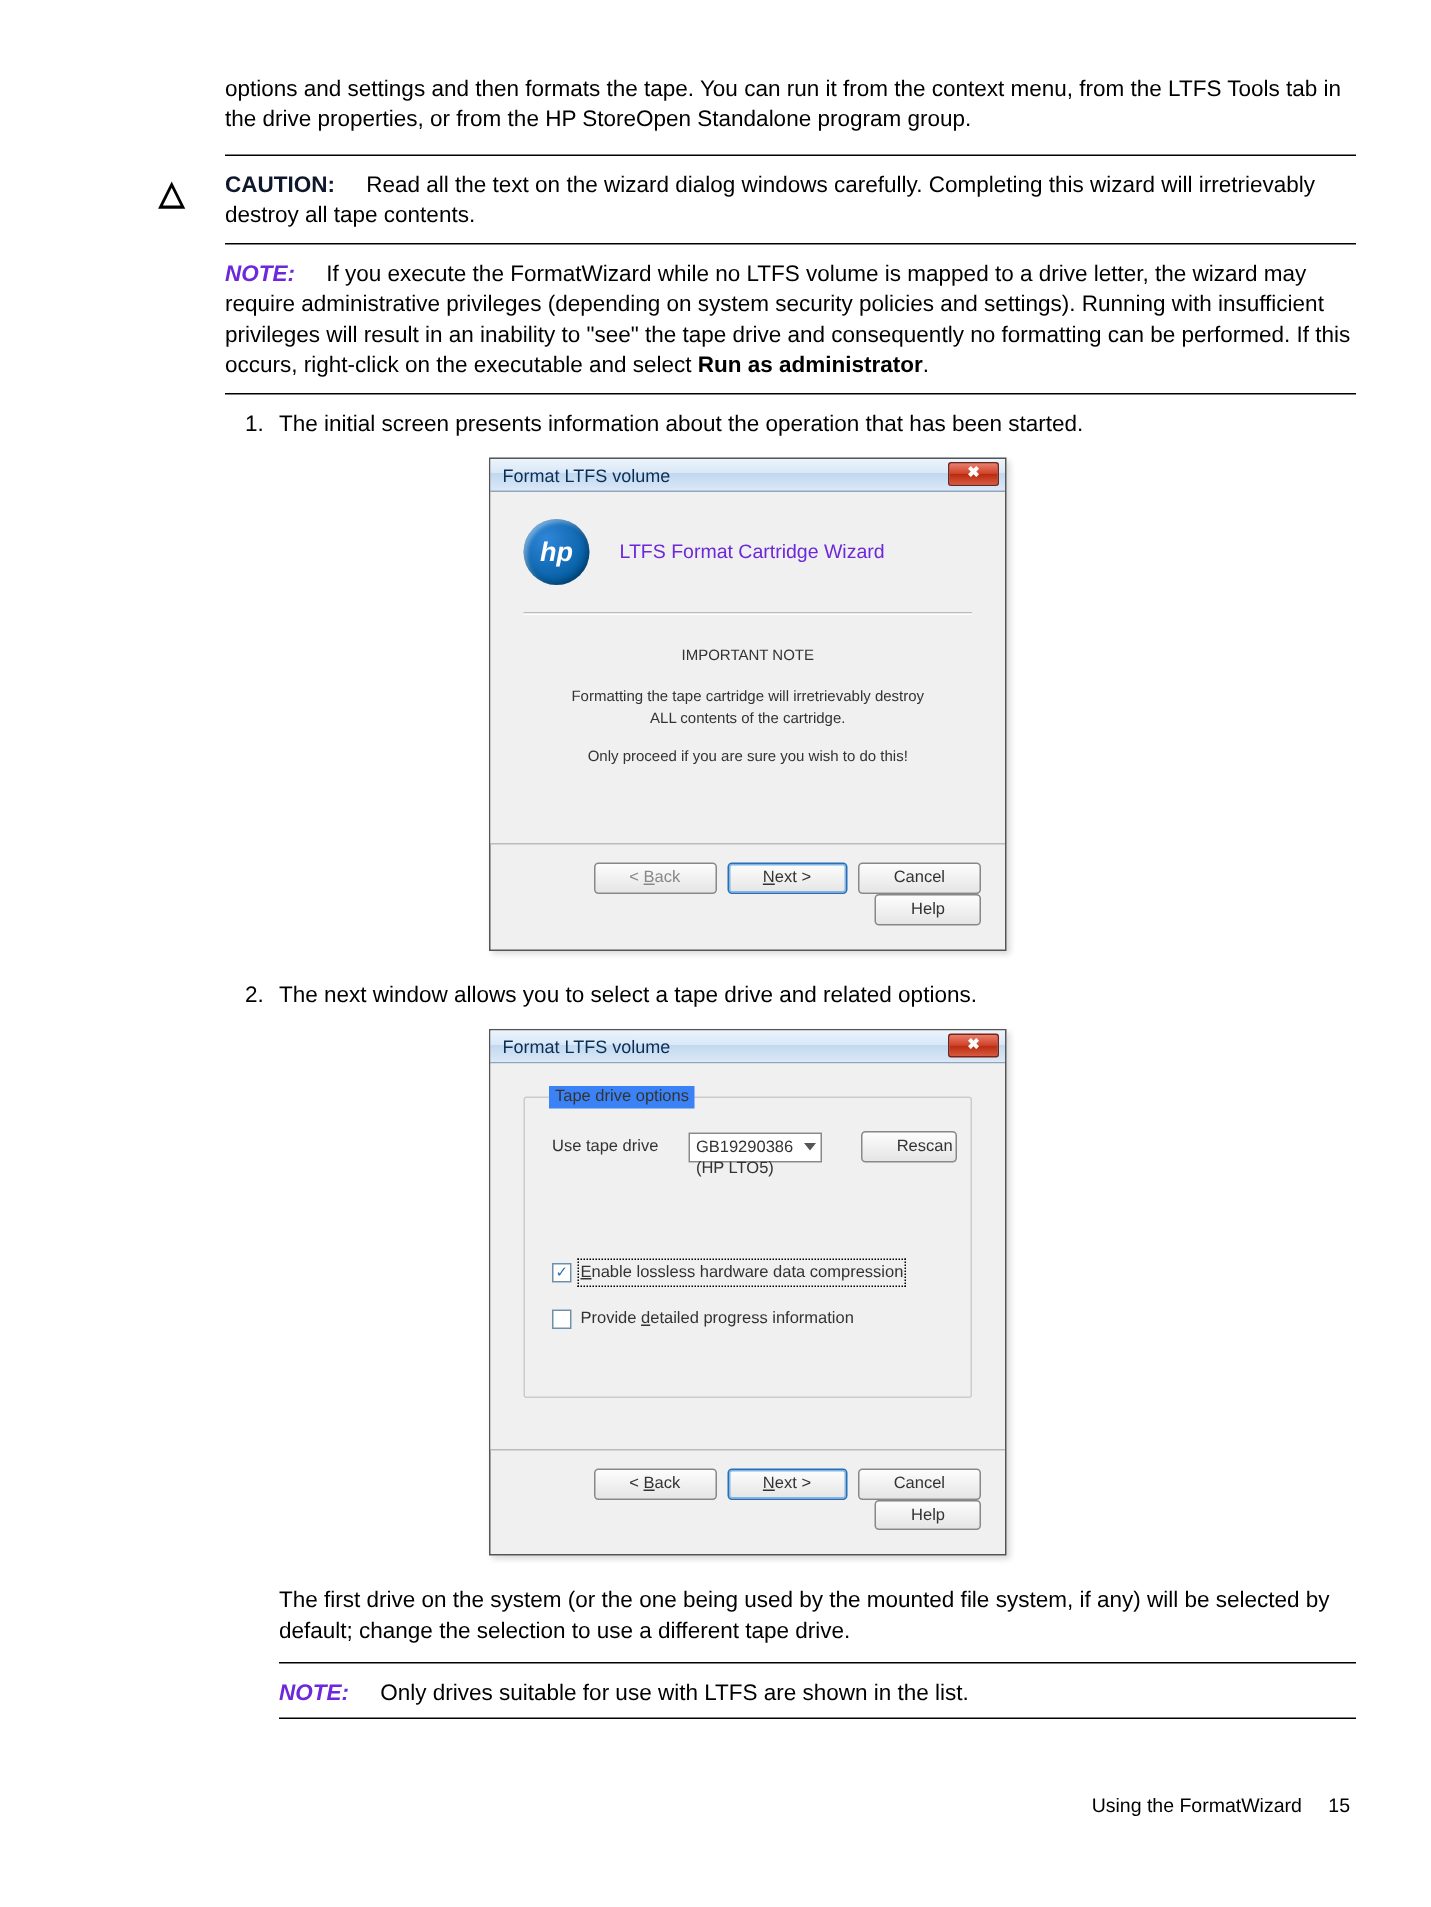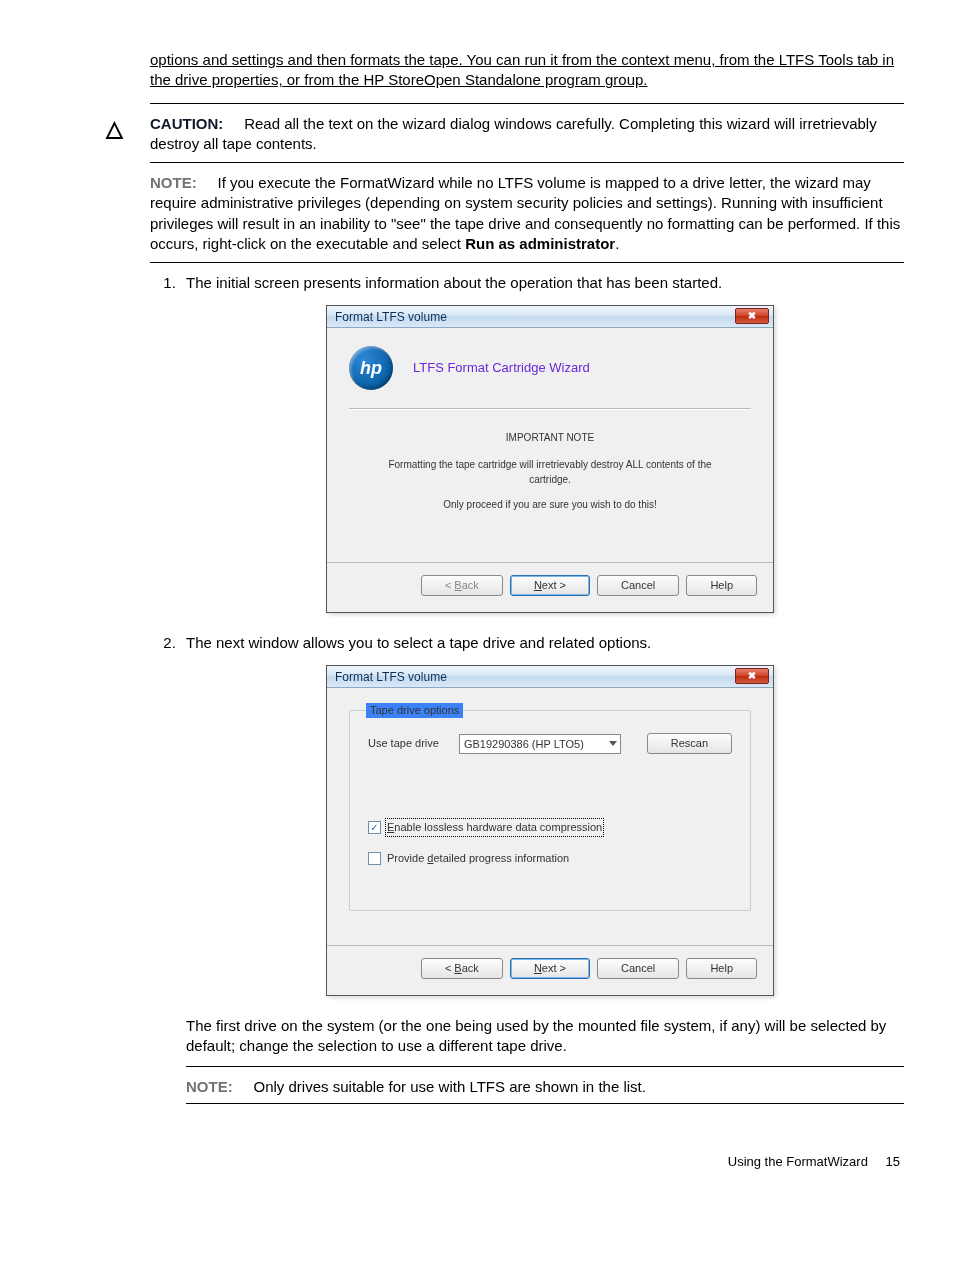--- a/index.html
+++ b/index.html
@@ -11,21 +11,20 @@
     width: 954px;
   }
   .page {
     padding: 50px 50px 40px 50px;
   }
   .body-text {
     font-size: 15px;
     line-height: 1.35;
     margin: 0 0 12px 0;
     padding-left: 100px;
-    text-decoration: underline;
   }
   .section-rule {
     border: 0;
     border-top: 1px solid #000;
     margin: 6px 0 10px 100px;
   }
   .callout {
     margin-left: 56px;
     font-size: 15px;
     line-height: 1.35;
@@ -39,36 +38,36 @@
     font-size: 22px;
     font-weight: bold;
   }
   .callout-body {
     padding-left: 44px;
   }
   .callout-label {
     font-weight: bold;
     color: #0f172a;
   }
-  .callout-label.note { color: #737373; }
+  .callout-label.note { color: #6d28d9; font-style: italic; }
   .bold-inline { font-weight: bold; }
   ol.steps {
     margin: 10px 0 0 100px;
     padding-left: 30px;
     font-size: 15px;
     line-height: 1.35;
   }
   ol.steps > li { padding-left: 6px; margin-bottom: 10px; }
 
   
   .wizard-wrap {
     margin: 12px 0 20px 140px;
   }
   .wizard {
-    width: 448px;
+    width: 345px;
     border: 1px solid #555;
     font-family: "Segoe UI", Tahoma, sans-serif;
     font-size: 11px;
     color: #333;
     background: #f0f0f0;
     box-shadow: 2px 2px 4px rgba(0,0,0,0.15);
   }
   .titlebar {
     height: 22px;
     background: linear-gradient(to bottom, #ecf4fc 0%, #d9e7f7 45%, #c1d8ef 46%, #dbe8f7 100%);

